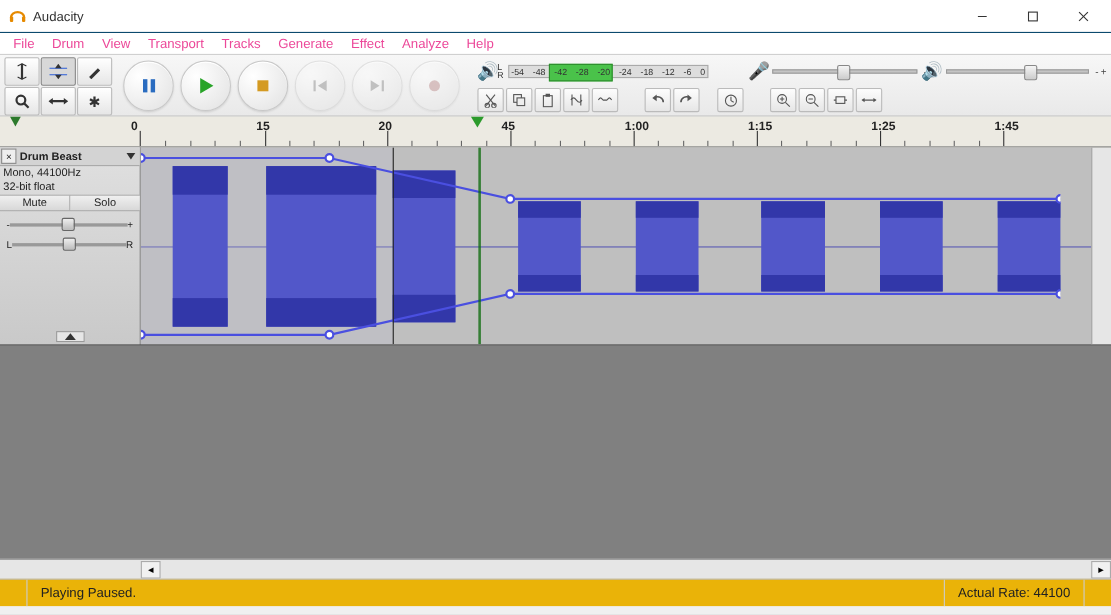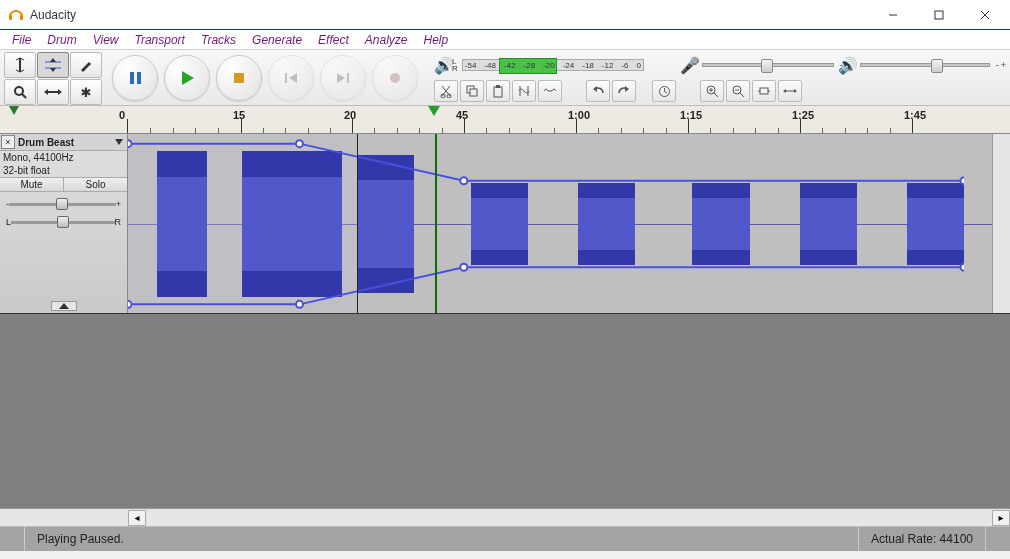--- a/index.html
+++ b/index.html
@@ -5,21 +5,21 @@
   * { box-sizing: border-box; margin: 0; padding: 0; font-family: "Segoe UI", Tahoma, sans-serif; }
   body { background: #f0f0f0; width: 1010px; height: 559px; overflow: hidden; user-select: none; }
 
   .titlebar { height: 30px; background: #fff; display: flex; align-items: center; padding: 0 2px 0 8px; border-bottom: 1px solid #0c4a6e; }
   .titlebar .app-icon svg { width: 16px; height: 16px; margin-right: 6px; display:block; }
   .titlebar .title { font-size: 12px; color: #333; flex: 0 0 auto; }
   .titlebar .spacer { flex: 1; }
   .win-btn { width: 46px; height: 30px; display:flex; align-items:center; justify-content:center; color:#555; }
 
   .menubar { height: 20px; background:#fff; display:flex; align-items:center; padding: 0 4px; font-size:12px; gap:0; border-bottom:1px solid #d0d0d0; }
-  .menuitem { padding: 2px 8px; color:#701a75;font-style:italic; }
+  .menuitem { padding: 2px 8px; color:#ec4899; }
 
   .toolbar-row { height: 56px; background: linear-gradient(#f7f7f7,#e9e9e9); border-bottom:1px solid #bcbcbc; position:relative; }
 
   .tools-block { position:absolute; left:4px; top:2px; width:100px; height:52px; display:grid; grid-template-columns: repeat(3, 32px); grid-template-rows: repeat(2,26px); gap:1px; }
   .tool-btn { border:1px solid #bbb; background: linear-gradient(#fff,#e6e6e6); display:flex; align-items:center; justify-content:center; font-size:13px; color:#333; border-radius:2px; }
   .tool-btn.active { border-color:#888; background:#d8d8d8; }
 
   .transport { position:absolute; left:112px; top:4px; display:flex; gap:6px; align-items:center; height:48px; }
   .big-btn { width:46px; height:46px; border-radius:50%; border:1px solid #c8c8c8; background: radial-gradient(circle at 30% 30%, #ffffff, #e1e1e1); display:flex; align-items:center; justify-content:center; box-shadow: inset 0 1px 0 #fff, 0 1px 2px rgba(0,0,0,.12);}
   .big-btn.disabled { opacity:.45; }
@@ -85,21 +85,21 @@
   .clip::before, .clip::after { content:""; position:absolute; left:0; right:0; height:18%; background:#3237a9; }
   .clip::before { top:0; } .clip::after { bottom:0;}
   .envline { stroke:#4a4fe0; stroke-width:2; fill:none; }
   .env-pt { fill:#fff; stroke:#4a4fe0; stroke-width:2; }
   .vscroll { width:18px; background:#e6e6e6; border-left:1px solid #999;}
 
   .hscroll { height:18px; background:#e6e6e6; border-top:1px solid #999; display:flex; align-items:center;}
   .hscroll .arrow { width:18px; height:16px; border:1px solid #aaa; background:#f1f1f1; display:flex; align-items:center; justify-content:center; font-size:10px;}
   .hscroll .gutter { flex:1; position:relative; background:#e0e0e0;}
 
-  .statusbar { height:25px; background:#a3a3a3; border-top:1px solid #bcbcbc; display:flex; align-items:center; font-size:12px; color:#222; }
+  .statusbar { height:25px; background:#eab308; border-top:1px solid #bcbcbc; display:flex; align-items:center; font-size:12px; color:#222; }
   .statusbar .cell { padding: 0 12px; border-right:1px solid #ccc; height:100%; display:flex; align-items:center;}
   .statusbar .grow { flex:1; }
 </style>
 </head>
 <body>
 
 <div class="titlebar">
   <span class="app-icon">
     <svg viewBox="0 0 16 16">
         <path d="M2 9 a6 5 0 0 1 12 0" fill="none" stroke="#e68a00" stroke-width="2"></path>

